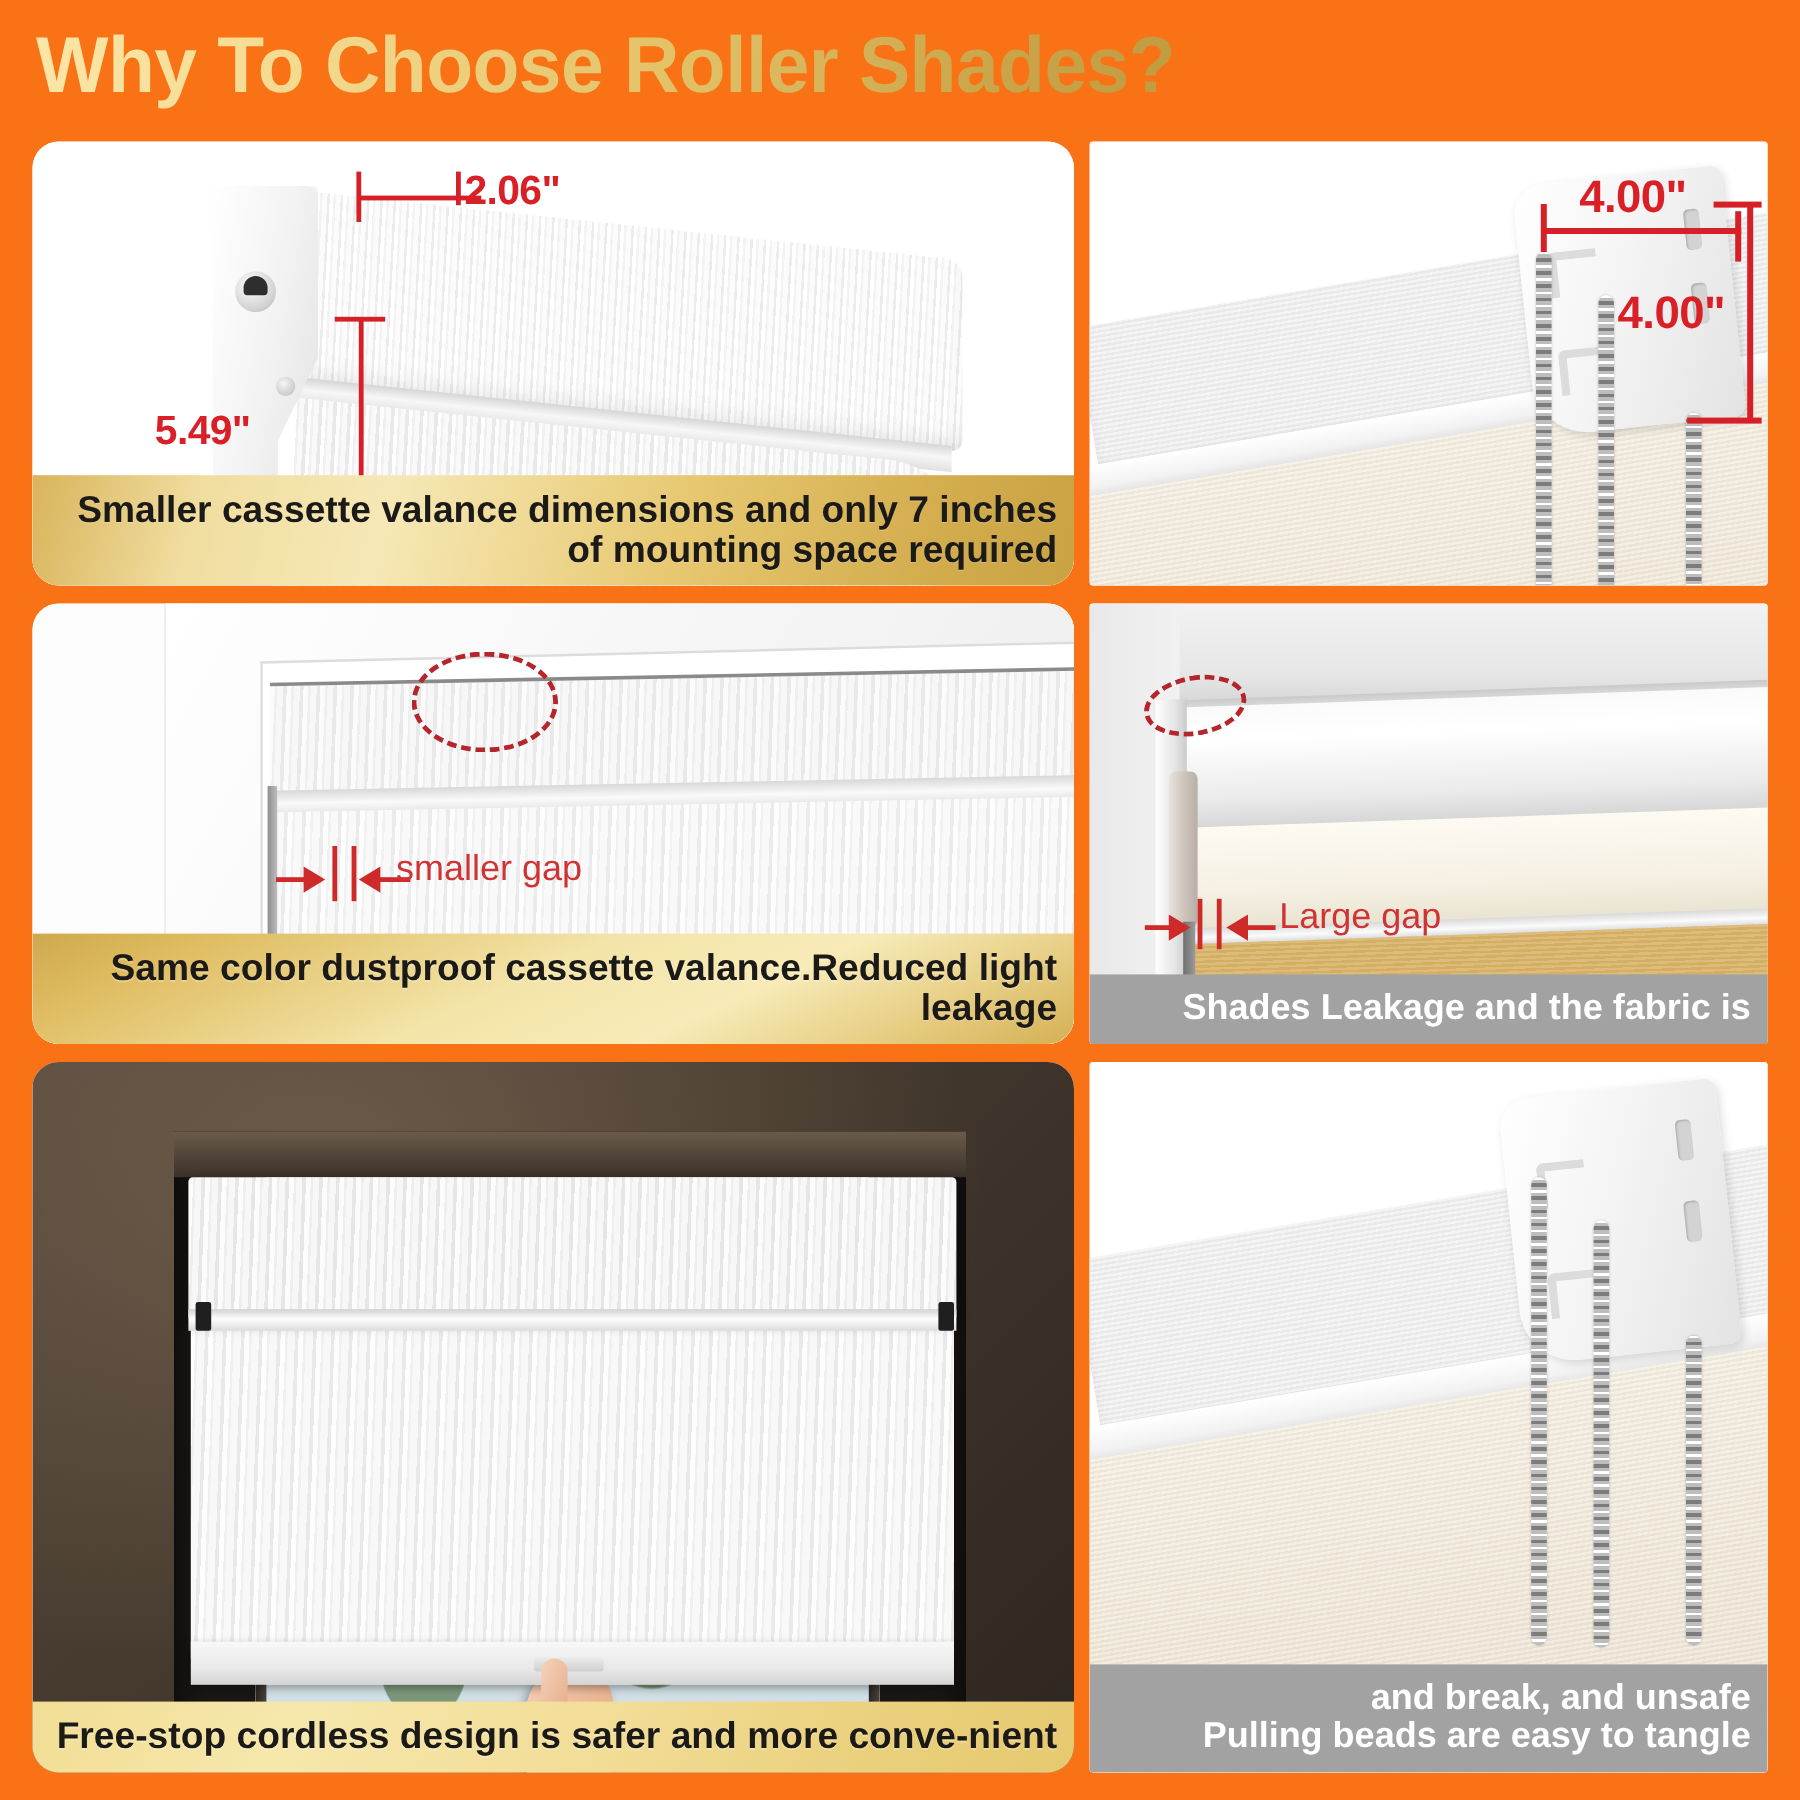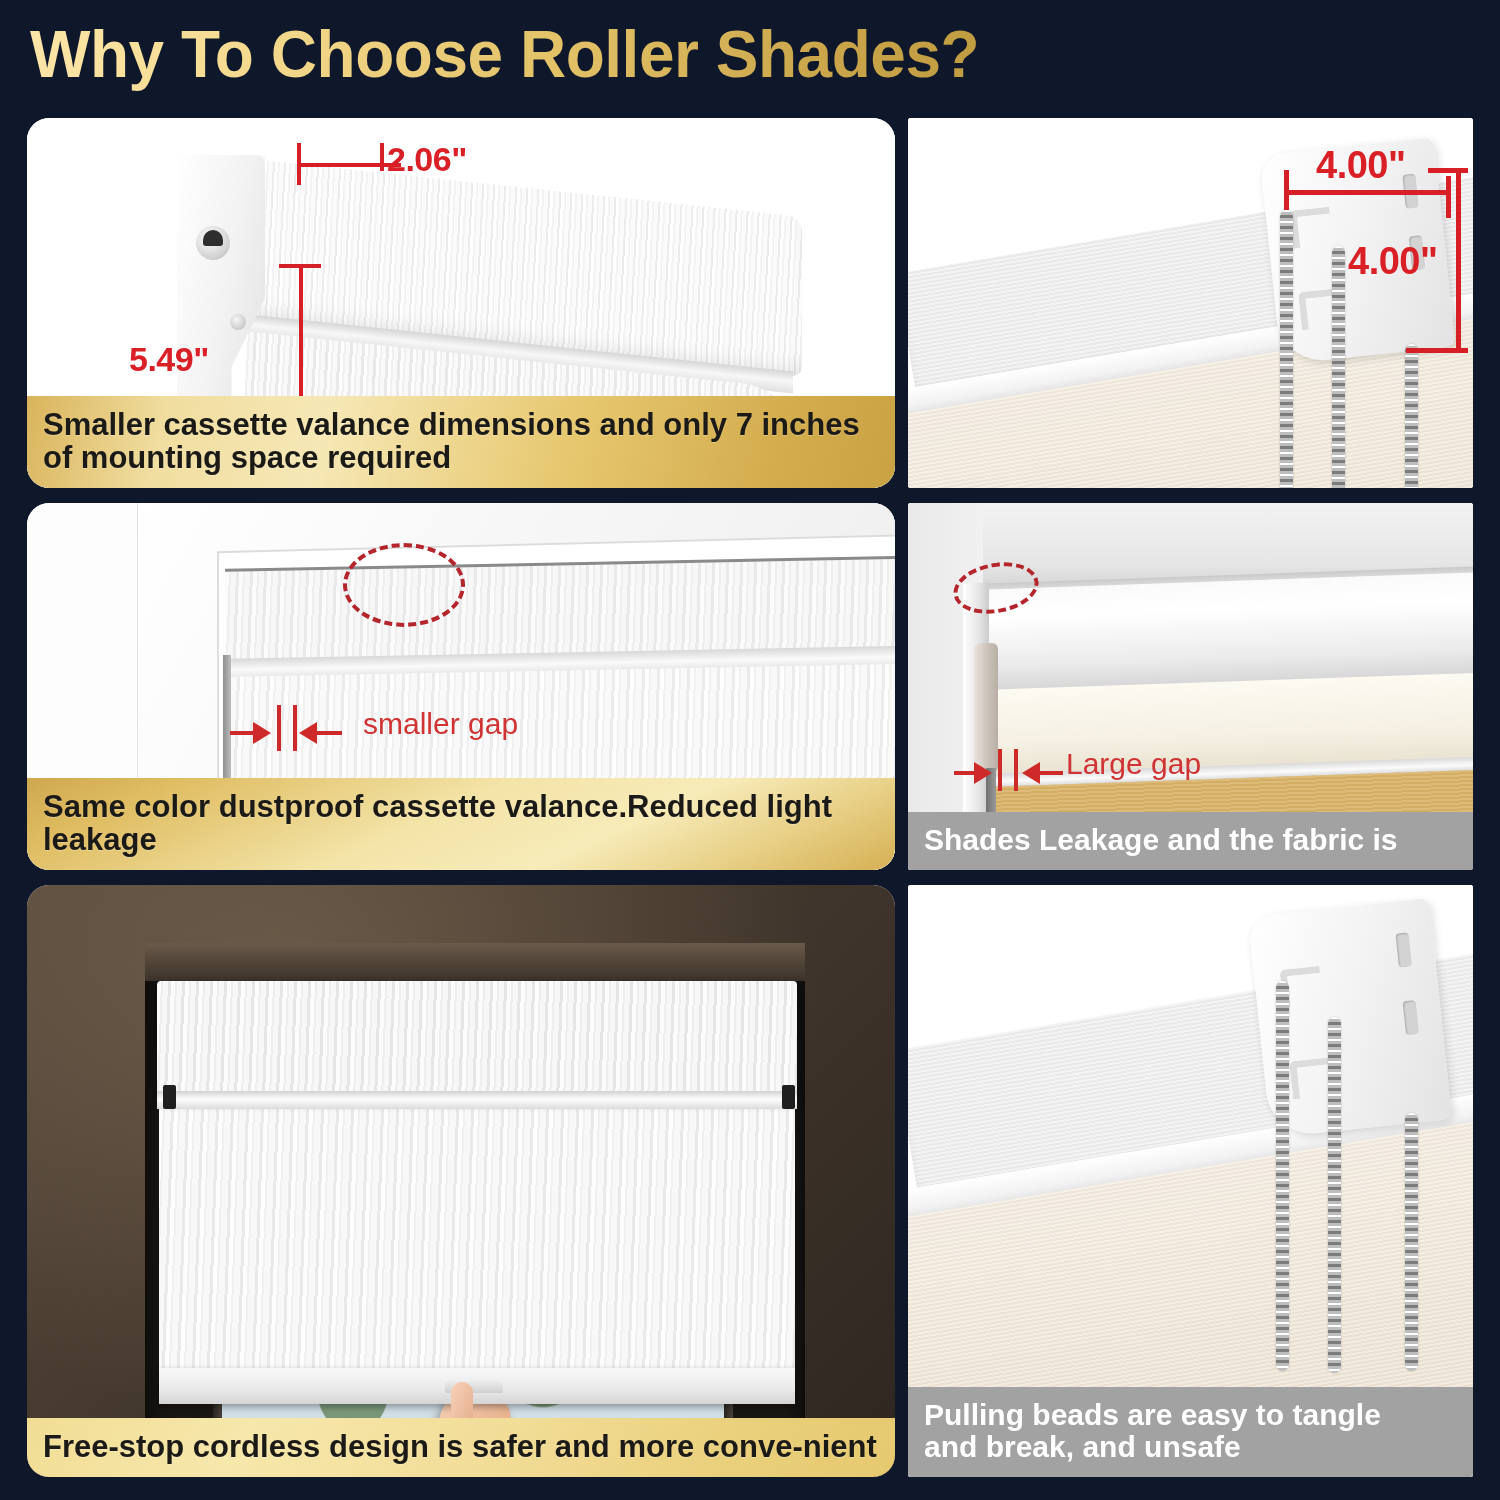--- a/index.html
+++ b/index.html
@@ -9,21 +9,22 @@
     height: 1500px;
     background: #2b2a28;
     font-family: "Liberation Sans", sans-serif;
     overflow: hidden;
   }
 
   .page {
     position: relative;
     width: 1500px;
     height: 1500px;
-    background: #0f172a;
+    background: #f97316;
+    text-align: right;
   }
 
   
   .title {
     position: absolute;
     left: 30px;
     top: 16px;
     font-size: 66px;
     font-weight: bold;
     letter-spacing: -0.5px;
@@ -466,21 +467,21 @@
       <div class="gapbar"></div>
 
       <div class="dashed-ellipse" style="left:316px; top:40px; width:122px; height:84px;"></div>
 
       <div class="arrow-stem" style="left:203px; top:228px; width:26px;"></div>
       <div class="arrow-r" style="left:226px; top:219px;"></div>
       <div class="red-tick" style="left:250px; top:202px; height:46px;"></div>
       <div class="red-tick" style="left:266px; top:202px; height:46px;"></div>
       <div class="arrow-l" style="left:272px; top:219px;"></div>
       <div class="arrow-stem" style="left:289px; top:228px; width:26px;"></div>
-      <div class="red-note" style="left:336px; top:204px;">smaller gap</div>
+      <div class="red-note" style="left:303px; top:204px;">smaller gap</div>
     </div>
     <div class="caption gold gold2">Same color dustproof cassette valance.Reduced light leakage</div>
   </div>
 
   <div class="panel right p4">
     <div class="photo">
       <div class="bg"></div>
       <div class="ceiling"></div>
       <div class="wall-left"></div>
       <div class="beam-top"></div>
@@ -545,18 +546,18 @@
         <div class="hook" style="left:26px; top:148px;"></div>
         <div class="slot" style="right:24px; top:32px;"></div>
         <div class="slot" style="right:24px; top:100px;"></div>
       </div>
 
       <div class="chain" style="left:368px; top:96px; height:390px;"></div>
       <div class="chain" style="left:420px; top:132px; height:356px;"></div>
       <div class="chain" style="left:497px; top:228px; height:258px;"></div>
     </div>
     <div class="caption gray">
+      <span>and break, and unsafe</span>
       <span>Pulling beads are easy to tangle</span>
-      <span>and break, and unsafe</span>
     </div>
   </div>
 
 </div>
 
 </body></html>

